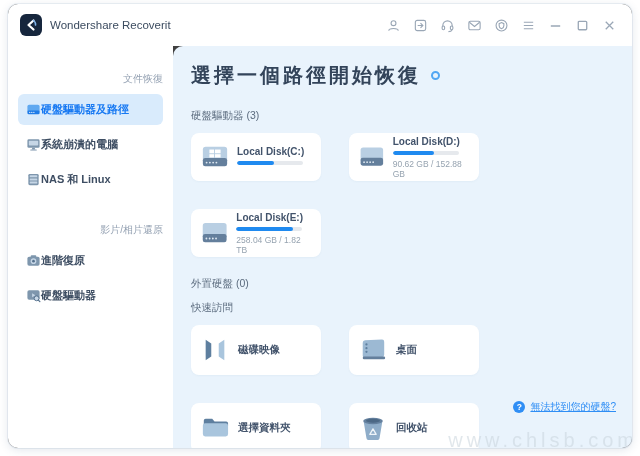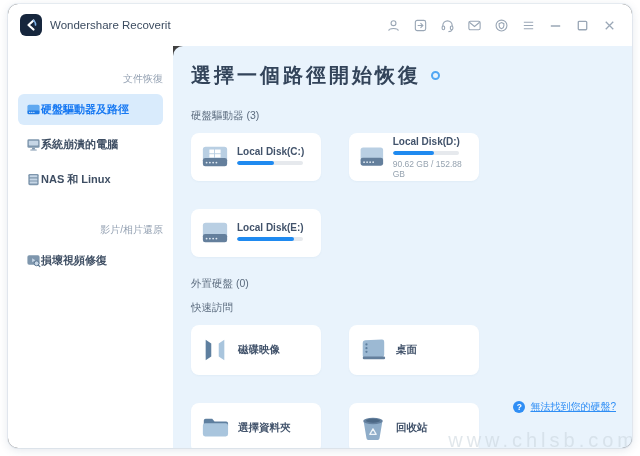--- a/index.html
+++ b/index.html
@@ -165,29 +165,38 @@
           <rect x="4" y="3.5" width="8" height="2.2" rx=".6" fill="#c6d6e6"></rect>
           <rect x="4" y="6.8" width="8" height="2.2" rx=".6" fill="#c6d6e6"></rect>
           <rect x="4" y="10.1" width="8" height="2.2" rx=".6" fill="#c6d6e6"></rect>
         </svg>
         <span class="lbl">NAS 和 Linux</span>
       </div>
 
       <div class="side-gap"></div>
       <div class="side-section-label">影片/相片還原</div>
 
+      <div class="side-item">
+        <svg width="15" height="15" viewBox="0 0 16 16">
+          <rect x="1.5" y="4" width="13" height="9.5" rx="1.8" fill="#7e96ad"></rect>
+          <rect x="5" y="2.5" width="6" height="2.5" rx="1" fill="#7e96ad"></rect>
+          <circle cx="8" cy="8.7" r="3" fill="#c6d6e6"></circle>
+          <circle cx="8" cy="8.7" r="1.4" fill="#54708c"></circle>
+        </svg>
+        <span class="lbl">進階復原</span>
+      </div>
 
       <div class="side-item">
         <svg width="15" height="15" viewBox="0 0 16 16">
           <rect x="1.5" y="2.5" width="13" height="10" rx="1.8" fill="#7e96ad"></rect>
           <path d="M6.5 5.5 L10 7.7 L6.5 9.9 Z" fill="#c6d6e6"></path>
           <circle cx="11.3" cy="11" r="2.6" fill="#c6d6e6" stroke="#54708c" stroke-width="1"></circle>
           <path d="M13.2 12.9 L14.8 14.5" stroke="#54708c" stroke-width="1.3" stroke-linecap="round"></path>
         </svg>
-        <span class="lbl">損壞視頻修復</span>
+        <span class="lbl">硬盤驅動器</span>
       </div>
     </div>
 
     <div class="main">
       <div class="main-title-row">
         <span class="main-title">選擇一個路徑開始恢復</span>
         <span class="ring-icon"></span>
       </div>
 
       <div class="section-label">硬盤驅動器 (3)</div>
@@ -241,20 +250,21 @@
             <circle cx="7" cy="21" r="1" fill="#dfe9f2"></circle>
               <circle cx="10.5" cy="21" r="1" fill="#dfe9f2"></circle>
               <circle cx="14" cy="21" r="1" fill="#dfe9f2"></circle>
               <circle cx="17.5" cy="21" r="1" fill="#dfe9f2"></circle>
           </svg>
           <div class="info">
             <div class="drive-name">Local Disk(E:)</div>
             <div class="bar-track">
               <div class="bar-fill" style="width: 86%;"></div>
             </div>
+            <div class="drive-size">258.04 GB / 1.82 TB</div>
           </div>
         </div>
       </div>
 
       <div class="section-label">外置硬盤 (0)</div>
 
       <div class="section-label" style="margin-top:6px;">快速訪問</div>
 
       <div class="grid">
         <div class="card quick-card">

